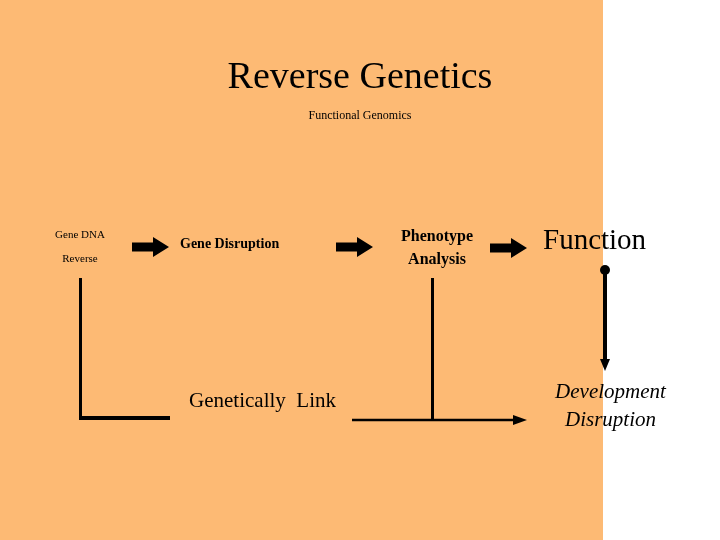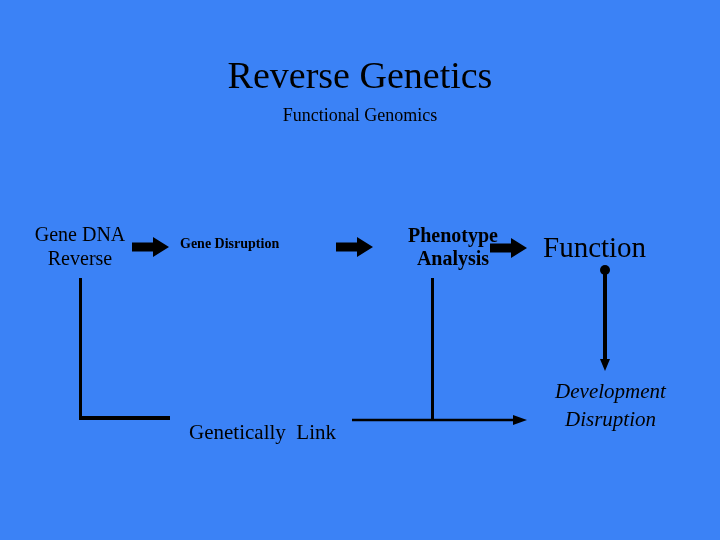--- a/index.html
+++ b/index.html
@@ -3,54 +3,54 @@
 <meta charset="utf-8">
 <style>
   html, body { margin: 0; padding: 0; }
   body {
     width: 720px; height: 540px;
     background: #ffffff;
     font-family: "Liberation Serif", "DejaVu Serif", serif;
     color: #000000;
     overflow: hidden;
   }
-  .slide { position: relative; width: 720px; height: 540px; background: #3b82f6; }
+  .slide { position: relative; width: 603px; height: 540px; background: #fdba74; }
 
   .title {
     position: absolute; left: 0; top: 54px; width: 720px;
     text-align: center; font-size: 38px; line-height: 42px; color: #000;
   }
   .subtitle {
     position: absolute; left: 0; top: 104px; width: 720px;
-    text-align: center; font-size: 18px; line-height: 22px; color: #000;
+    text-align: center; font-size: 12px; line-height: 22px; color: #000;
   }
 
   .node { position: absolute; color: #000; }
   .center { text-align: center; }
   .bold { font-weight: bold; }
   .line { display: block; }
 
-  .n-genedna   { left: 15px;  top: 222px; width: 130px; font-size: 20px; line-height: 24px; }
+  .n-genedna   { left: 15px;  top: 222px; width: 130px; font-size: 11px; line-height: 24px; }
   .n-disrupt   { left: 180px; top: 233px; width: 150px; font-size: 14px; line-height: 22px; }
-  .n-phenotype { left: 404px; top: 224px; width: 98px;  font-size: 20px; line-height: 23px; }
-  .n-function  { left: 543px; top: 231px; width: 140px; font-size: 29px; line-height: 32px; }
+  .n-phenotype { left: 388px; top: 224px; width: 98px;  font-size: 16px; line-height: 23px; }
+  .n-function  { left: 543px; top: 223px; width: 140px; font-size: 29px; line-height: 32px; }
 
   .arrow { position: absolute; }
   .a1 { left: 132px; top: 236px; }
   .a2 { left: 336px; top: 236px; }
   .a3 { left: 490px; top: 237px; }
 
   .vline { position: absolute; width: 3px; background: #000; }
   .vl-a { left: 79px;  top: 278px; height: 139px; }
   .vl-b { left: 431px; top: 278px; height: 143px; }
 
   .hl-a { position: absolute; left: 79px; top: 416px; width: 91px; height: 4px; background: #000; }
 
   .glink {
-    position: absolute; left: 170px; top: 420px; width: 185px;
+    position: absolute; left: 170px; top: 388px; width: 185px;
     font-size: 21px; text-align: center; white-space: pre; color: #000;
   }
 
   .hlb   { position: absolute; left: 350px; top: 411px; }
   .fconn { position: absolute; left: 597px; top: 263px; }
 
   .outcomes {
     position: absolute; left: 528px; top: 377px; width: 165px;
     font-size: 21px; line-height: 28px; text-align: center; color: #000; font-style: italic;
   }

